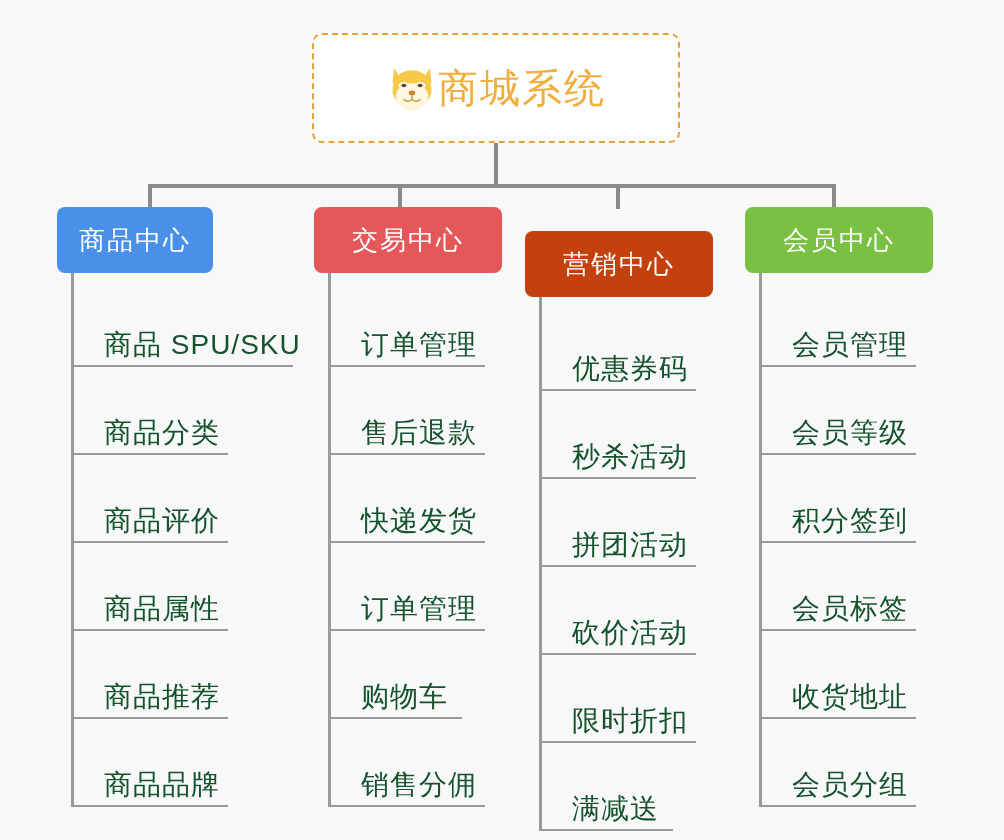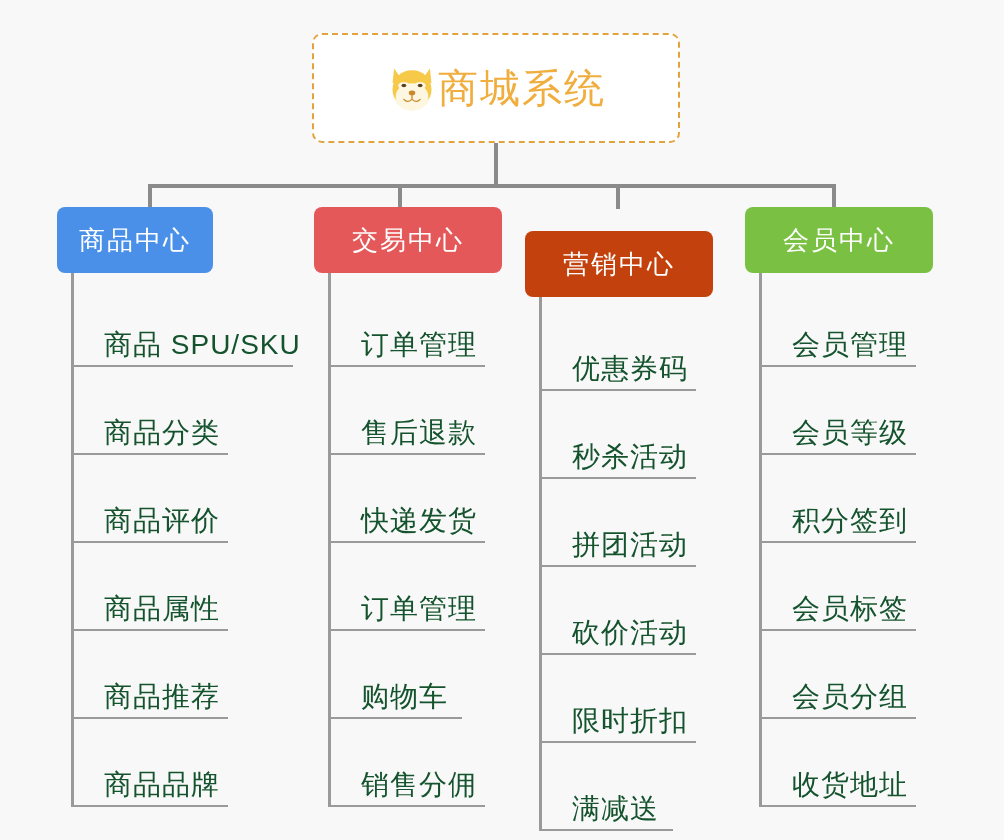--- a/index.html
+++ b/index.html
@@ -235,22 +235,22 @@
       <div class="leaf">
           <span class="leaf-line" style="width: 154px;"></span>
           <span class="leaf-label">积分签到</span>
         </div>
       <div class="leaf">
           <span class="leaf-line" style="width: 154px;"></span>
           <span class="leaf-label">会员标签</span>
         </div>
       <div class="leaf">
           <span class="leaf-line" style="width: 154px;"></span>
+          <span class="leaf-label">收货地址</span>
+        </div>
+      <div class="leaf">
+          <span class="leaf-line" style="width: 154px;"></span>
           <span class="leaf-label">会员分组</span>
         </div>
-      <div class="leaf">
-          <span class="leaf-line" style="width: 154px;"></span>
-          <span class="leaf-label">收货地址</span>
-        </div>
     </div>
   </div>
 
 </div>
 
 </body></html>

